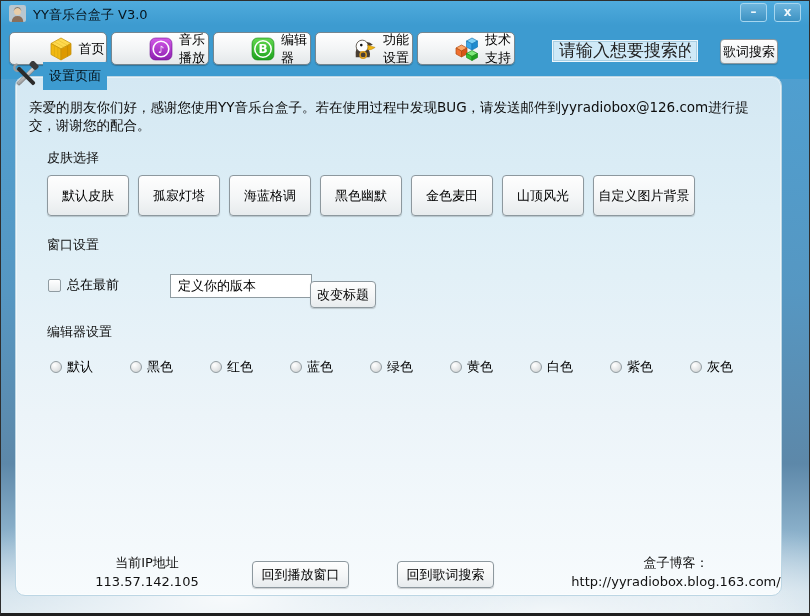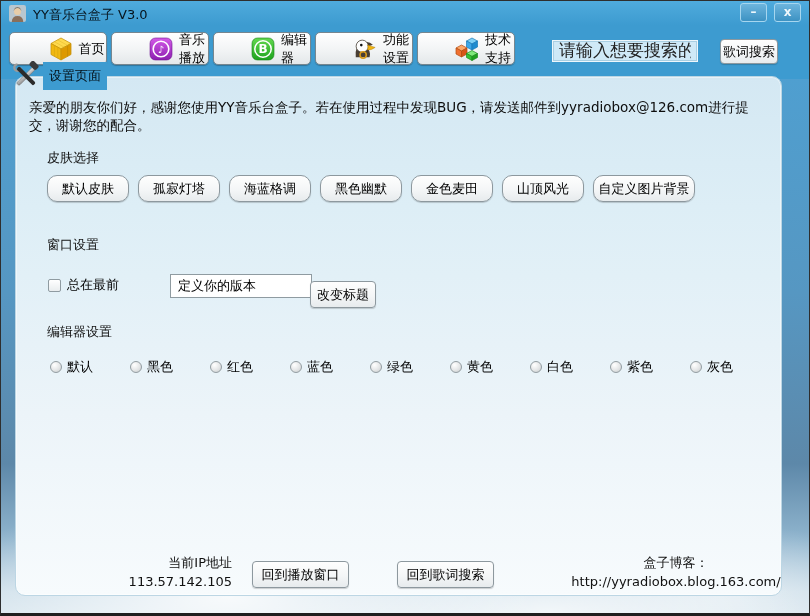--- a/index.html
+++ b/index.html
@@ -59,37 +59,37 @@
     box-shadow:inset 0 0 0 1px rgba(255,255,255,.45); }
   .panel-label { position:absolute; left:10px; top:61px; height:28px; z-index:5;
     display:flex; align-items:center; }
   .panel-label .ptext { background:#3d9bd0; padding:0 6px; font-size:13px; color:#04121a; line-height:28px; }
   .tools-icon { width:30px; height:30px; margin-right:2px; }
 
   .panel .msg { position:absolute; left:13px; top:22px; width:742px; font-size:13.5px; color:#0d0d0d; }
 
   .sec-label { position:absolute; left:31px; font-size:13px; color:#111; }
   .skin-row { position:absolute; left:31px; top:98px; display:flex; gap:9px; }
-  .skin-row .btn { width:82px; height:27px;border-radius:10px; }
+  .skin-row .btn { width:82px; height:41px; }
   .skin-row .btn.wide { width:102px; }
 
   .check-row { position:absolute; left:32px; top:199px; display:flex; align-items:center; gap:6px; cursor:pointer; }
   .checkbox { width:13px; height:13px; border:1px solid #8f9ba1; border-radius:2px;
     background:linear-gradient(180deg,#ffffff,#e9edef); }
   .version-input { position:absolute; left:154px; top:197px; width:142px; height:24px;
     border:1px solid #8f9ba1; border-radius:0; background:#fff; font-size:13px;
     padding:0 7px; color:#000; font-family:inherit; }
   .change-title-btn { position:absolute; left:294px; top:204px; width:66px; height:27px; }
 
   .radio-row { position:absolute; left:34px; top:281px; display:flex; }
   .radio-item { width:80px; display:flex; align-items:center; gap:5px; cursor:pointer; }
   .radio { width:12px; height:12px; border-radius:50%; border:1px solid #939da2;
     background:radial-gradient(circle at 35% 30%, #ffffff 0%, #e4e6e7 55%, #c6cacc 100%); flex:0 0 auto; }
 
-  .ip-block { position:absolute; left:46px; top:477px; width:170px; text-align:right;
+  .ip-block { position:absolute; left:46px; top:477px; width:170px; text-align:center;
     font-size:13px; line-height:1.45; color:#111; }
   .footer-btn-1 { position:absolute; left:236px; top:484px; width:97px; height:27px; }
   .footer-btn-2 { position:absolute; left:340px; top:484px; width:97px; height:27px;margin-left:41px; }
   .footer-btn-3 { position:absolute; left:444px; top:484px; width:81px; height:27px; }
   .blog-block { position:absolute; left:542px; top:477px; width:236px; text-align:center;
     font-size:13px; line-height:1.45; color:#111; }
 </style>
 </head>
 <body>
 

